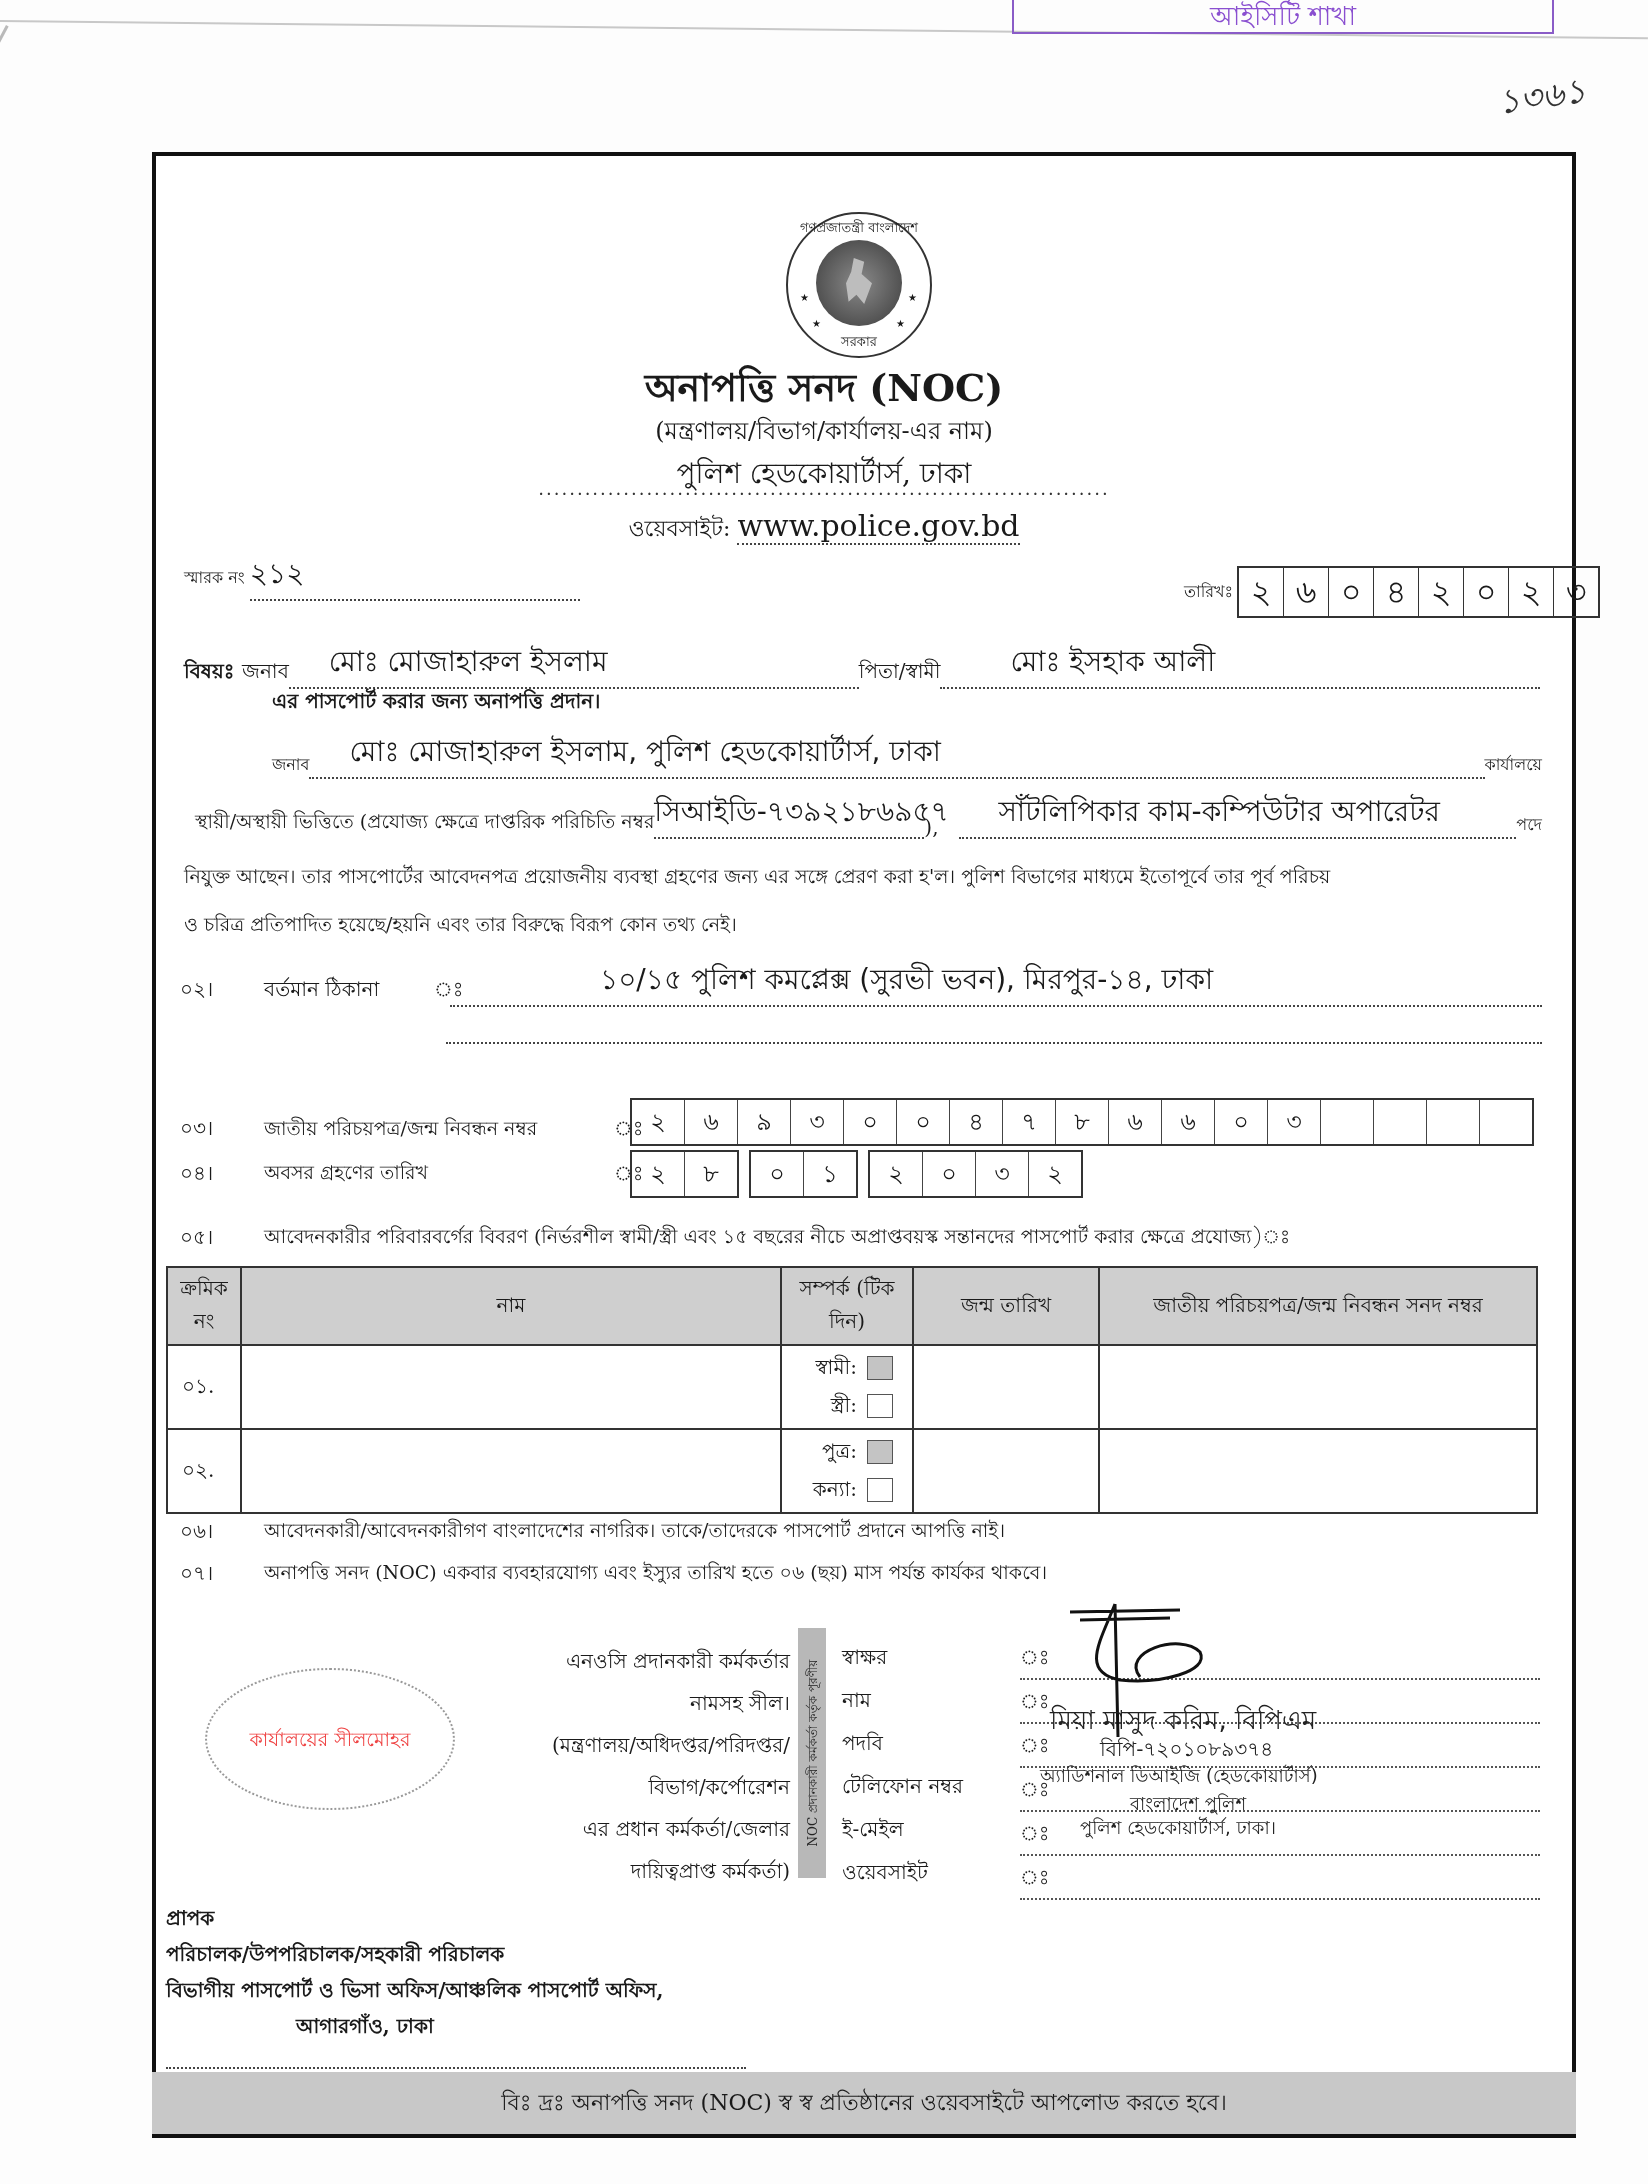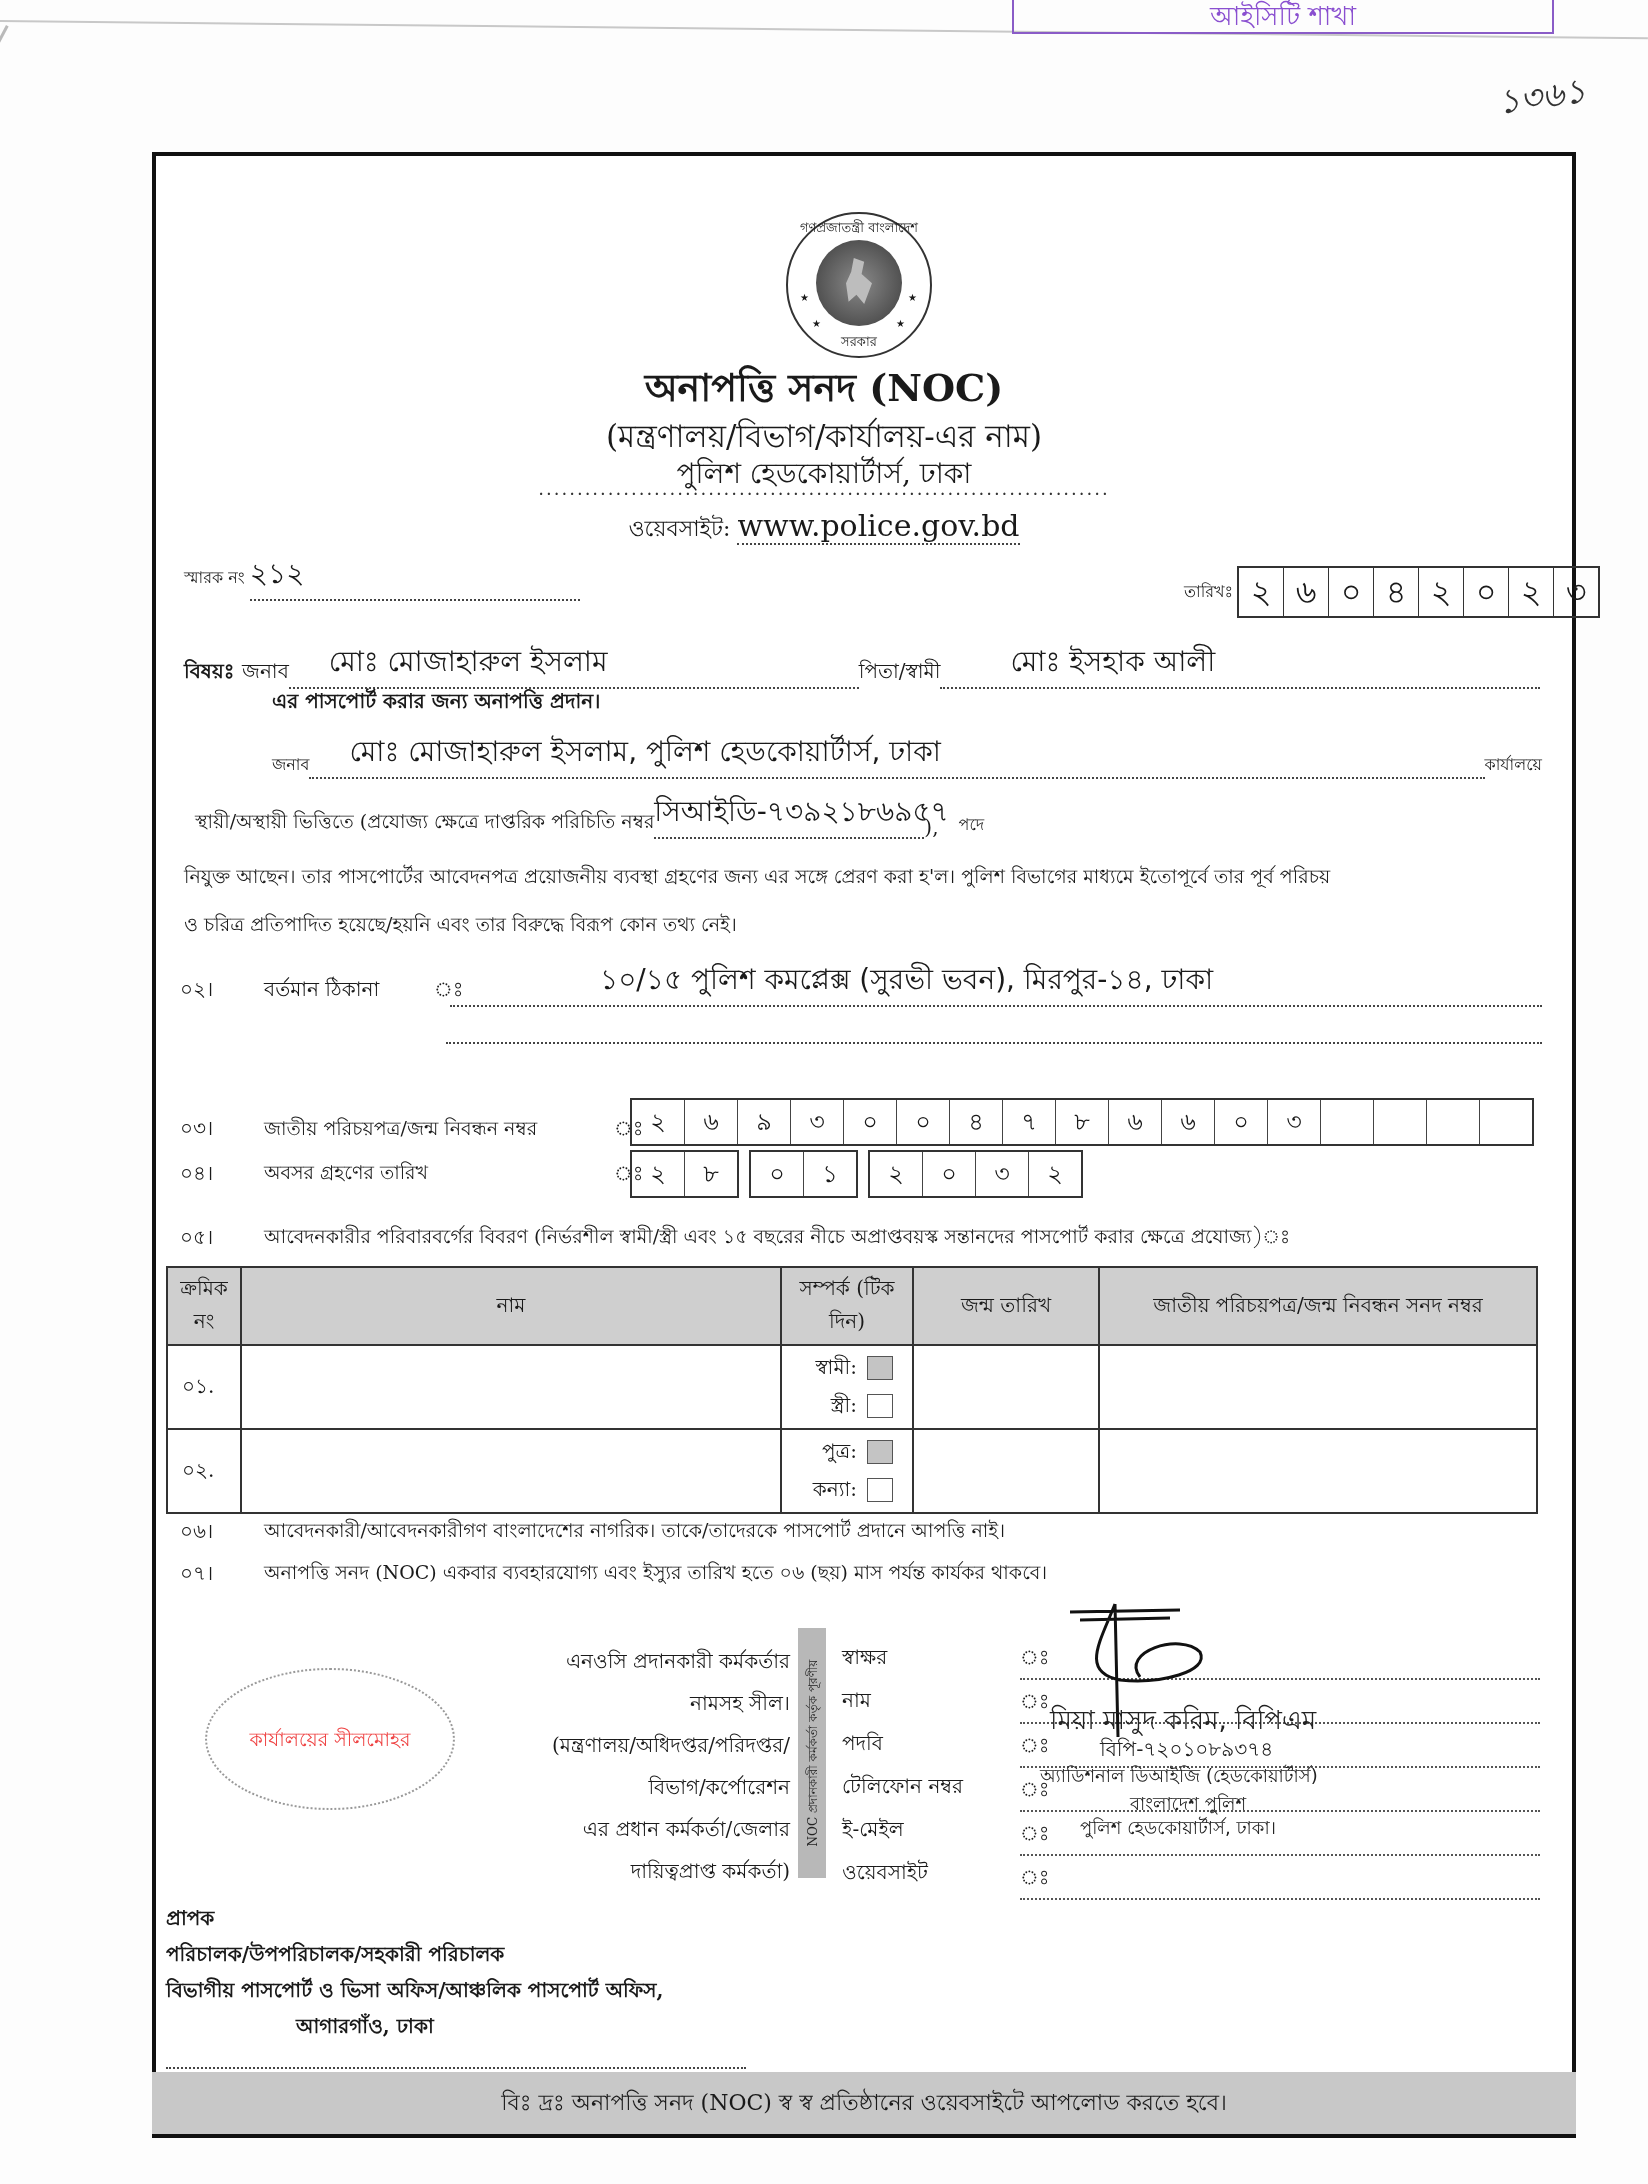--- a/index.html
+++ b/index.html
@@ -45,21 +45,21 @@
   .emblem-map {
     position:absolute; left:30px; top:18px; width:26px; height:46px;
     background:#bdbdbd; clip-path:polygon(30% 0,70% 8%,60% 35%,100% 55%,70% 100%,40% 80%,10% 95%,0 55%,20% 30%);
   }
   .emblem-text-top { position:absolute; left:0; top:4px; width:142px; text-align:center; font-size:13px; }
   .emblem-text-bottom { position:absolute; left:0; top:118px; width:142px; text-align:center; font-size:13px; }
   .emblem-star { position:absolute; font-size:10px; }
 
   .title { position:absolute; left:0; width:1648px; text-align:center; }
   .t-main { top:358px; font-size:38px; font-weight:bold; }
-  .t-sub { top:412px; font-size:31px; }
+  .t-sub { top:412px; font-size:24px; }
   .t-office { top:452px; font-size:28px; }
   .t-dots { top:478px; font-size:18px; letter-spacing:2px; color:#333; }
   .t-web { top:508px; font-size:22px; }
   .t-web .url { font-size:30px; }
 
   .lbl { font-size:20px; }
   .dotted { border-bottom:2px dotted #444; display:inline-block; }
   .hand { font-size:28px; font-family:"DejaVu Sans", sans-serif; }
 
   .datebox { display:flex; border:2px solid #333; }
@@ -155,20 +155,21 @@
 
 <div class="abs" style="left:272px;top:730px;width:1270px;display:flex;align-items:flex-end;">
   <span class="lbl" style="font-size:16px;">জনাব</span>
   <span class="dotted hand" style="flex:1;padding-left:40px;">মোঃ মোজাহারুল ইসলাম, পুলিশ হেডকোয়ার্টার্স, ঢাকা</span>
   <span class="lbl" style="font-size:16px;">কার্যালয়ে</span>
 </div>
 <div class="abs" style="left:184px;top:790px;width:1358px;display:flex;align-items:flex-end;">
   <span class="lbl" style="font-size:19px;margin-left:11px;">স্থায়ী/অস্থায়ী ভিত্তিতে (প্রযোজ্য ক্ষেত্রে দাপ্তরিক পরিচিতি নম্বর</span>
   <span class="dotted hand" style="width:270px;">সিআইডি-৭৩৯২১৮৬৯৫৭</span>
   <span class="lbl" style="margin-right:20px;">),</span>
+  <span class="dotted hand" style="flex:1;padding-left:40px;">সাঁটলিপিকার কাম-কম্পিউটার অপারেটর</span>
   <span class="lbl" style="font-size:16px;">পদে</span>
 </div>
 <div class="abs lbl" style="left:184px;top:862px;width:1370px;font-size:19px;white-space:nowrap;">নিযুক্ত আছেন। তার পাসপোর্টের আবেদনপত্র প্রয়োজনীয় ব্যবস্থা গ্রহণের জন্য এর সঙ্গে প্রেরণ করা হ'ল। পুলিশ বিভাগের মাধ্যমে ইতোপূর্বে তার পূর্ব পরিচয়</div>
 <div class="abs lbl" style="left:184px;top:910px;font-size:19px;">ও চরিত্র প্রতিপাদিত হয়েছে/হয়নি এবং তার বিরুদ্ধে বিরূপ কোন তথ্য নেই।</div>
 
 <div class="abs" style="left:180px;top:958px;width:1362px;display:flex;align-items:flex-end;">
   <span class="lbl" style="width:84px;">০২।</span>
   <span class="lbl" style="width:170px;">বর্তমান ঠিকানা</span>
   <span class="lbl" style="width:16px;">ঃ</span>
   <span class="dotted hand" style="flex:1;padding-left:150px;">১০/১৫ পুলিশ কমপ্লেক্স (সুরভী ভবন), মিরপুর-১৪, ঢাকা</span>

